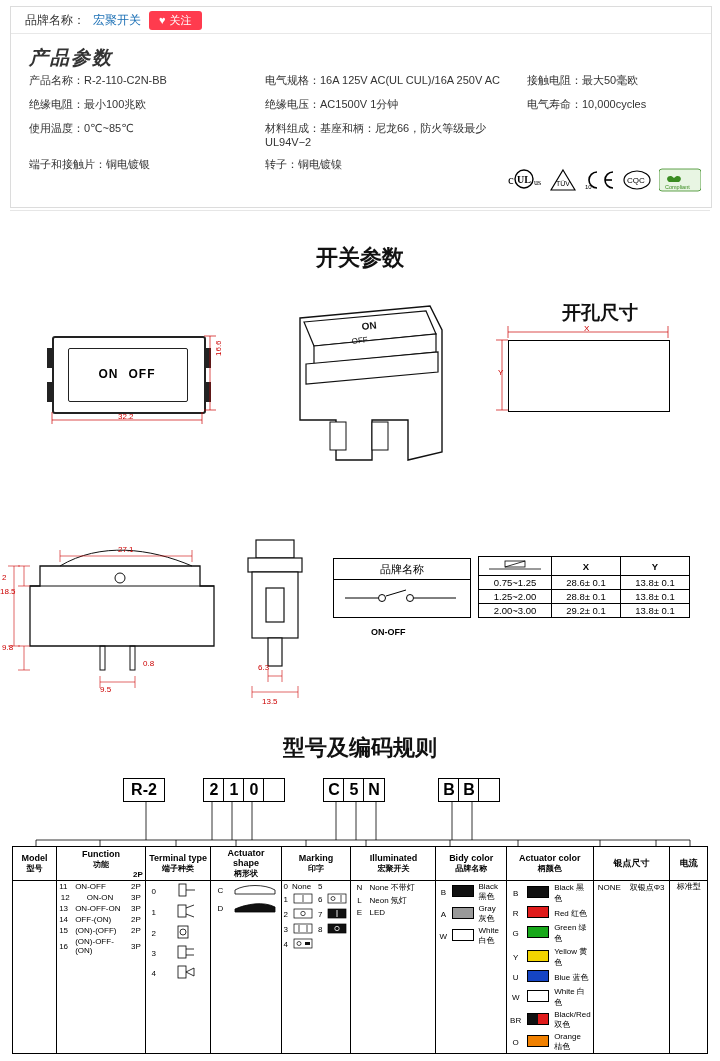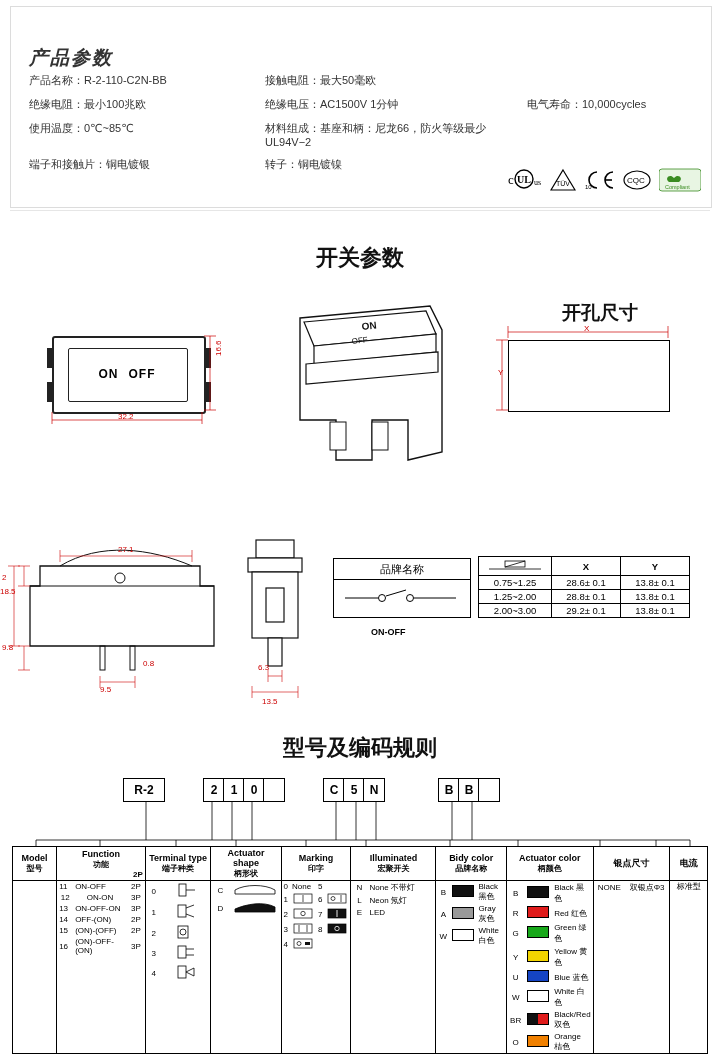--- a/index.html
+++ b/index.html
@@ -88,33 +88,42 @@
   .cbox.gray{background:#999;}
   .cbox.white{background:#fff;}
   .cbox.red{background:#e01b1b;}
   .cbox.green{background:#17a81a;}
   .cbox.yellow{background:#f2d400;}
   .cbox.blue{background:#1544c4;}
   .cbox.orange{background:#f08000;}
   .cbox.br{background:linear-gradient(90deg,#111 50%,#e01b1b 50%);}
 
   .topcode{position:absolute;left:118px;top:778px;width:480px;height:24px;}
-  .codebox{position:absolute;border:1px solid #000;height:22px;min-width:18px;display:flex;align-items:center;justify-content:center;font-size:12px;font-weight:bold;background:#fff;}
+  .codebox{position:absolute;border:1px solid #000;height:22px;min-width:18px;display:flex;align-items:center;justify-content:center;font-size:16px;font-weight:bold;background:#fff;}
   svg.lines{position:absolute;left:0;top:0;}
 </style>
 </head>
 <body>
 
 <div class="panel">
+  <div class="brandbar">
+    <span>品牌名称：</span>
+    <span class="brandname">宏聚开关</span>
+    <span class="follow">
+      <span class="heart">♥</span>
+      <span>关注</span>
+    </span>
+  </div>
 
   <div class="p-title">产品参数</div>
 
   <div class="specs">
     <div class="spec-row">
       <div class="c1">产品名称：R-2-110-C2N-BB</div>
+      <div class="c2">电气规格：16A  125V  AC(UL CUL)/16A 250V  AC</div>
       <div class="c3">接触电阻：最大50毫欧</div>
     </div>
     <div class="spec-row">
       <div class="c1">绝缘电阻：最小100兆欧</div>
       <div class="c2">绝缘电压：AC1500V 1分钟</div>
       <div class="c3">电气寿命：10,000cycles</div>
     </div>
     <div class="spec-row">
       <div class="c1">使用温度：0℃~85℃</div>
       <div class="c2">材料组成：基座和柄：尼龙66，防火等级最少UL94V−2</div>

